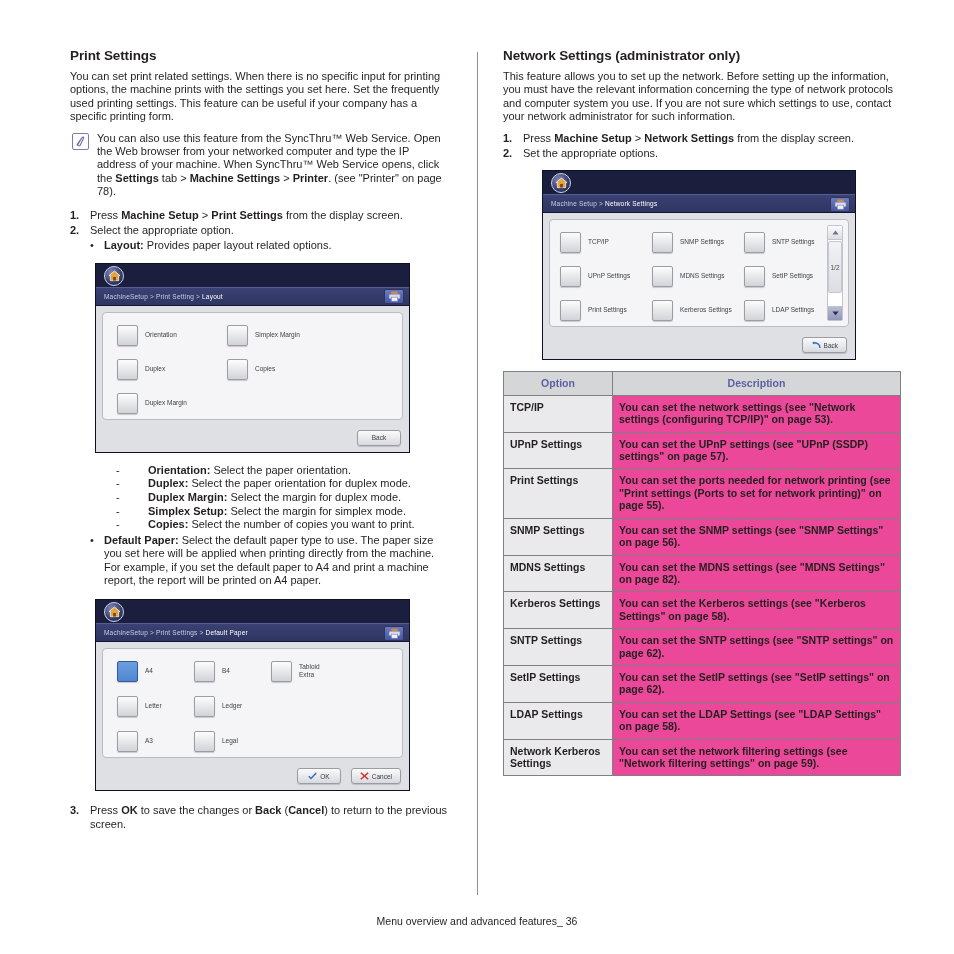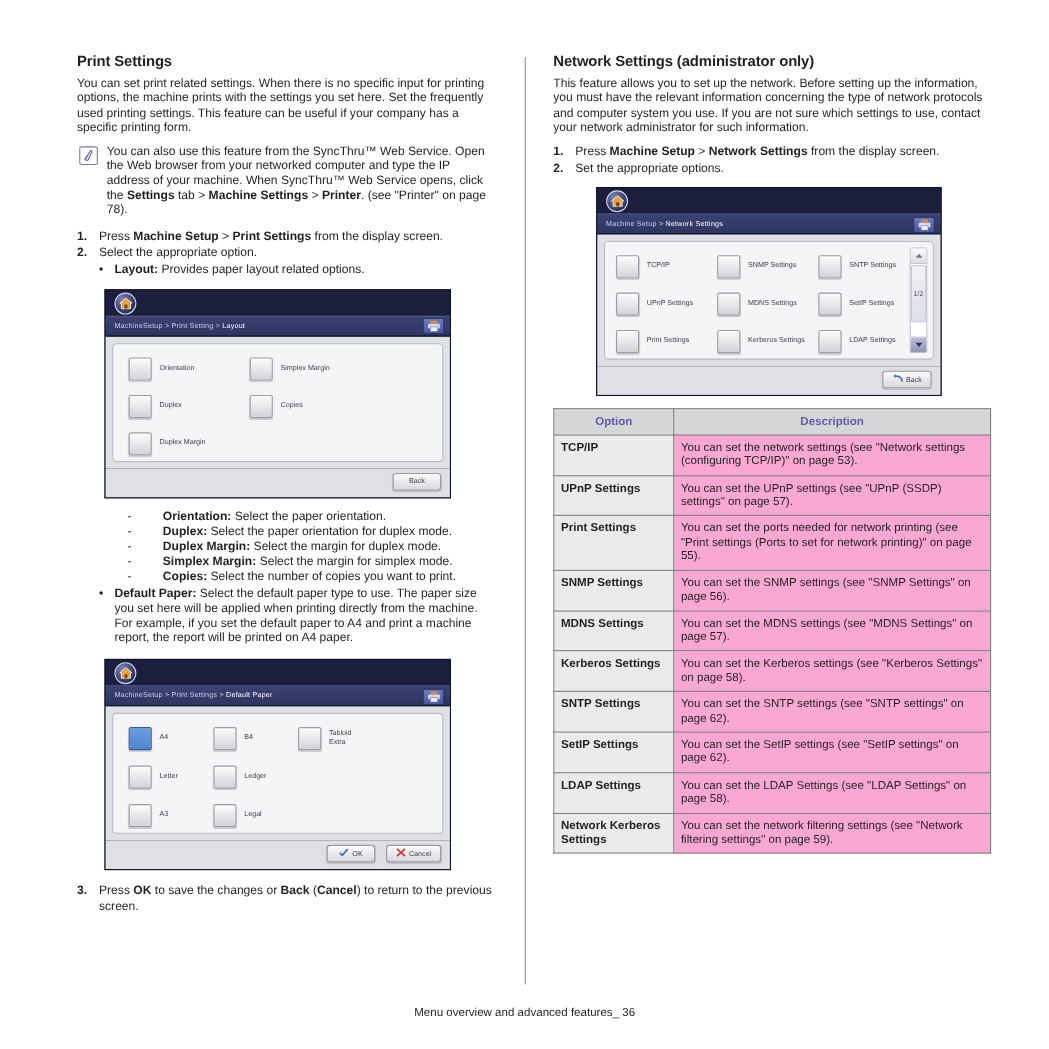--- a/index.html
+++ b/index.html
@@ -166,21 +166,21 @@
     color:#5b5fa3; font-weight:bold; font-size:10.5px;
     padding:5px 4px; text-align:center;
   }
   table.opts td {
     border:1px solid #7f8084; vertical-align:top;
     padding:5px 6px 6px 6px;
   }
   table.opts td.opt {
     width:109px; background:#eaeaec; font-weight:bold; color:#231f20;
   }
-  table.opts td.desc { background:#f9a8d4; color:#231f20; }
+  table.opts td.desc { background:#ec4899; color:#231f20;font-weight:bold; }
 
   
   .footer {
     position:absolute; left:0; right:0; top:915px;
     text-align:center; font-size:10.5px; color:#231f20;
   }
   .footer .pg { font-weight:normal; }
 </style>
 </head>
 <body>
@@ -289,21 +289,21 @@
       <div class="dash">
         <span class="dot">-</span>
         <span class="txt"><b>Duplex:</b>  Select the paper orientation for duplex mode.</span>
       </div>
       <div class="dash">
         <span class="dot">-</span>
         <span class="txt"><b>Duplex Margin:</b>  Select the margin for duplex mode.</span>
       </div>
       <div class="dash">
         <span class="dot">-</span>
-        <span class="txt"><b>Simplex Margin:</b>  Select the margin for simplex mode.</span>
+        <span class="txt"><b>Simplex Setup:</b>  Select the margin for simplex mode.</span>
       </div>
       <div class="dash">
         <span class="dot">-</span>
         <span class="txt"><b>Copies:</b>  Select the number of copies you want to print.</span>
       </div>
     </div>
 
     <div class="bullet" style="margin-top:2px;">
       <span class="dot">•</span>
       <span class="txt"><b>Default Paper:</b>  Select the default paper type to use. The paper size you set here will be applied when printing directly from the machine. For example, if you set the default paper to A4 and print a machine report, the report will be printed on A4 paper.</span>
@@ -529,21 +529,21 @@
         <tr>
           <td class="opt">Print Settings</td>
           <td class="desc">You can set the ports needed for network printing (see "Print settings (Ports to set for network printing)" on page 55).</td>
         </tr>
         <tr>
           <td class="opt">SNMP Settings</td>
           <td class="desc">You can set the SNMP settings (see "SNMP Settings" on page 56).</td>
         </tr>
         <tr>
           <td class="opt">MDNS Settings</td>
-          <td class="desc">You can set the MDNS settings (see "MDNS Settings" on page 57).</td>
+          <td class="desc">You can set the MDNS settings (see "MDNS Settings" on page 82).</td>
         </tr>
         <tr>
           <td class="opt">Kerberos Settings</td>
           <td class="desc">You can set the Kerberos settings (see "Kerberos Settings" on page 58).</td>
         </tr>
         <tr>
           <td class="opt">SNTP Settings</td>
           <td class="desc">You can set the SNTP settings (see "SNTP settings" on page 62).</td>
         </tr>
         <tr>

